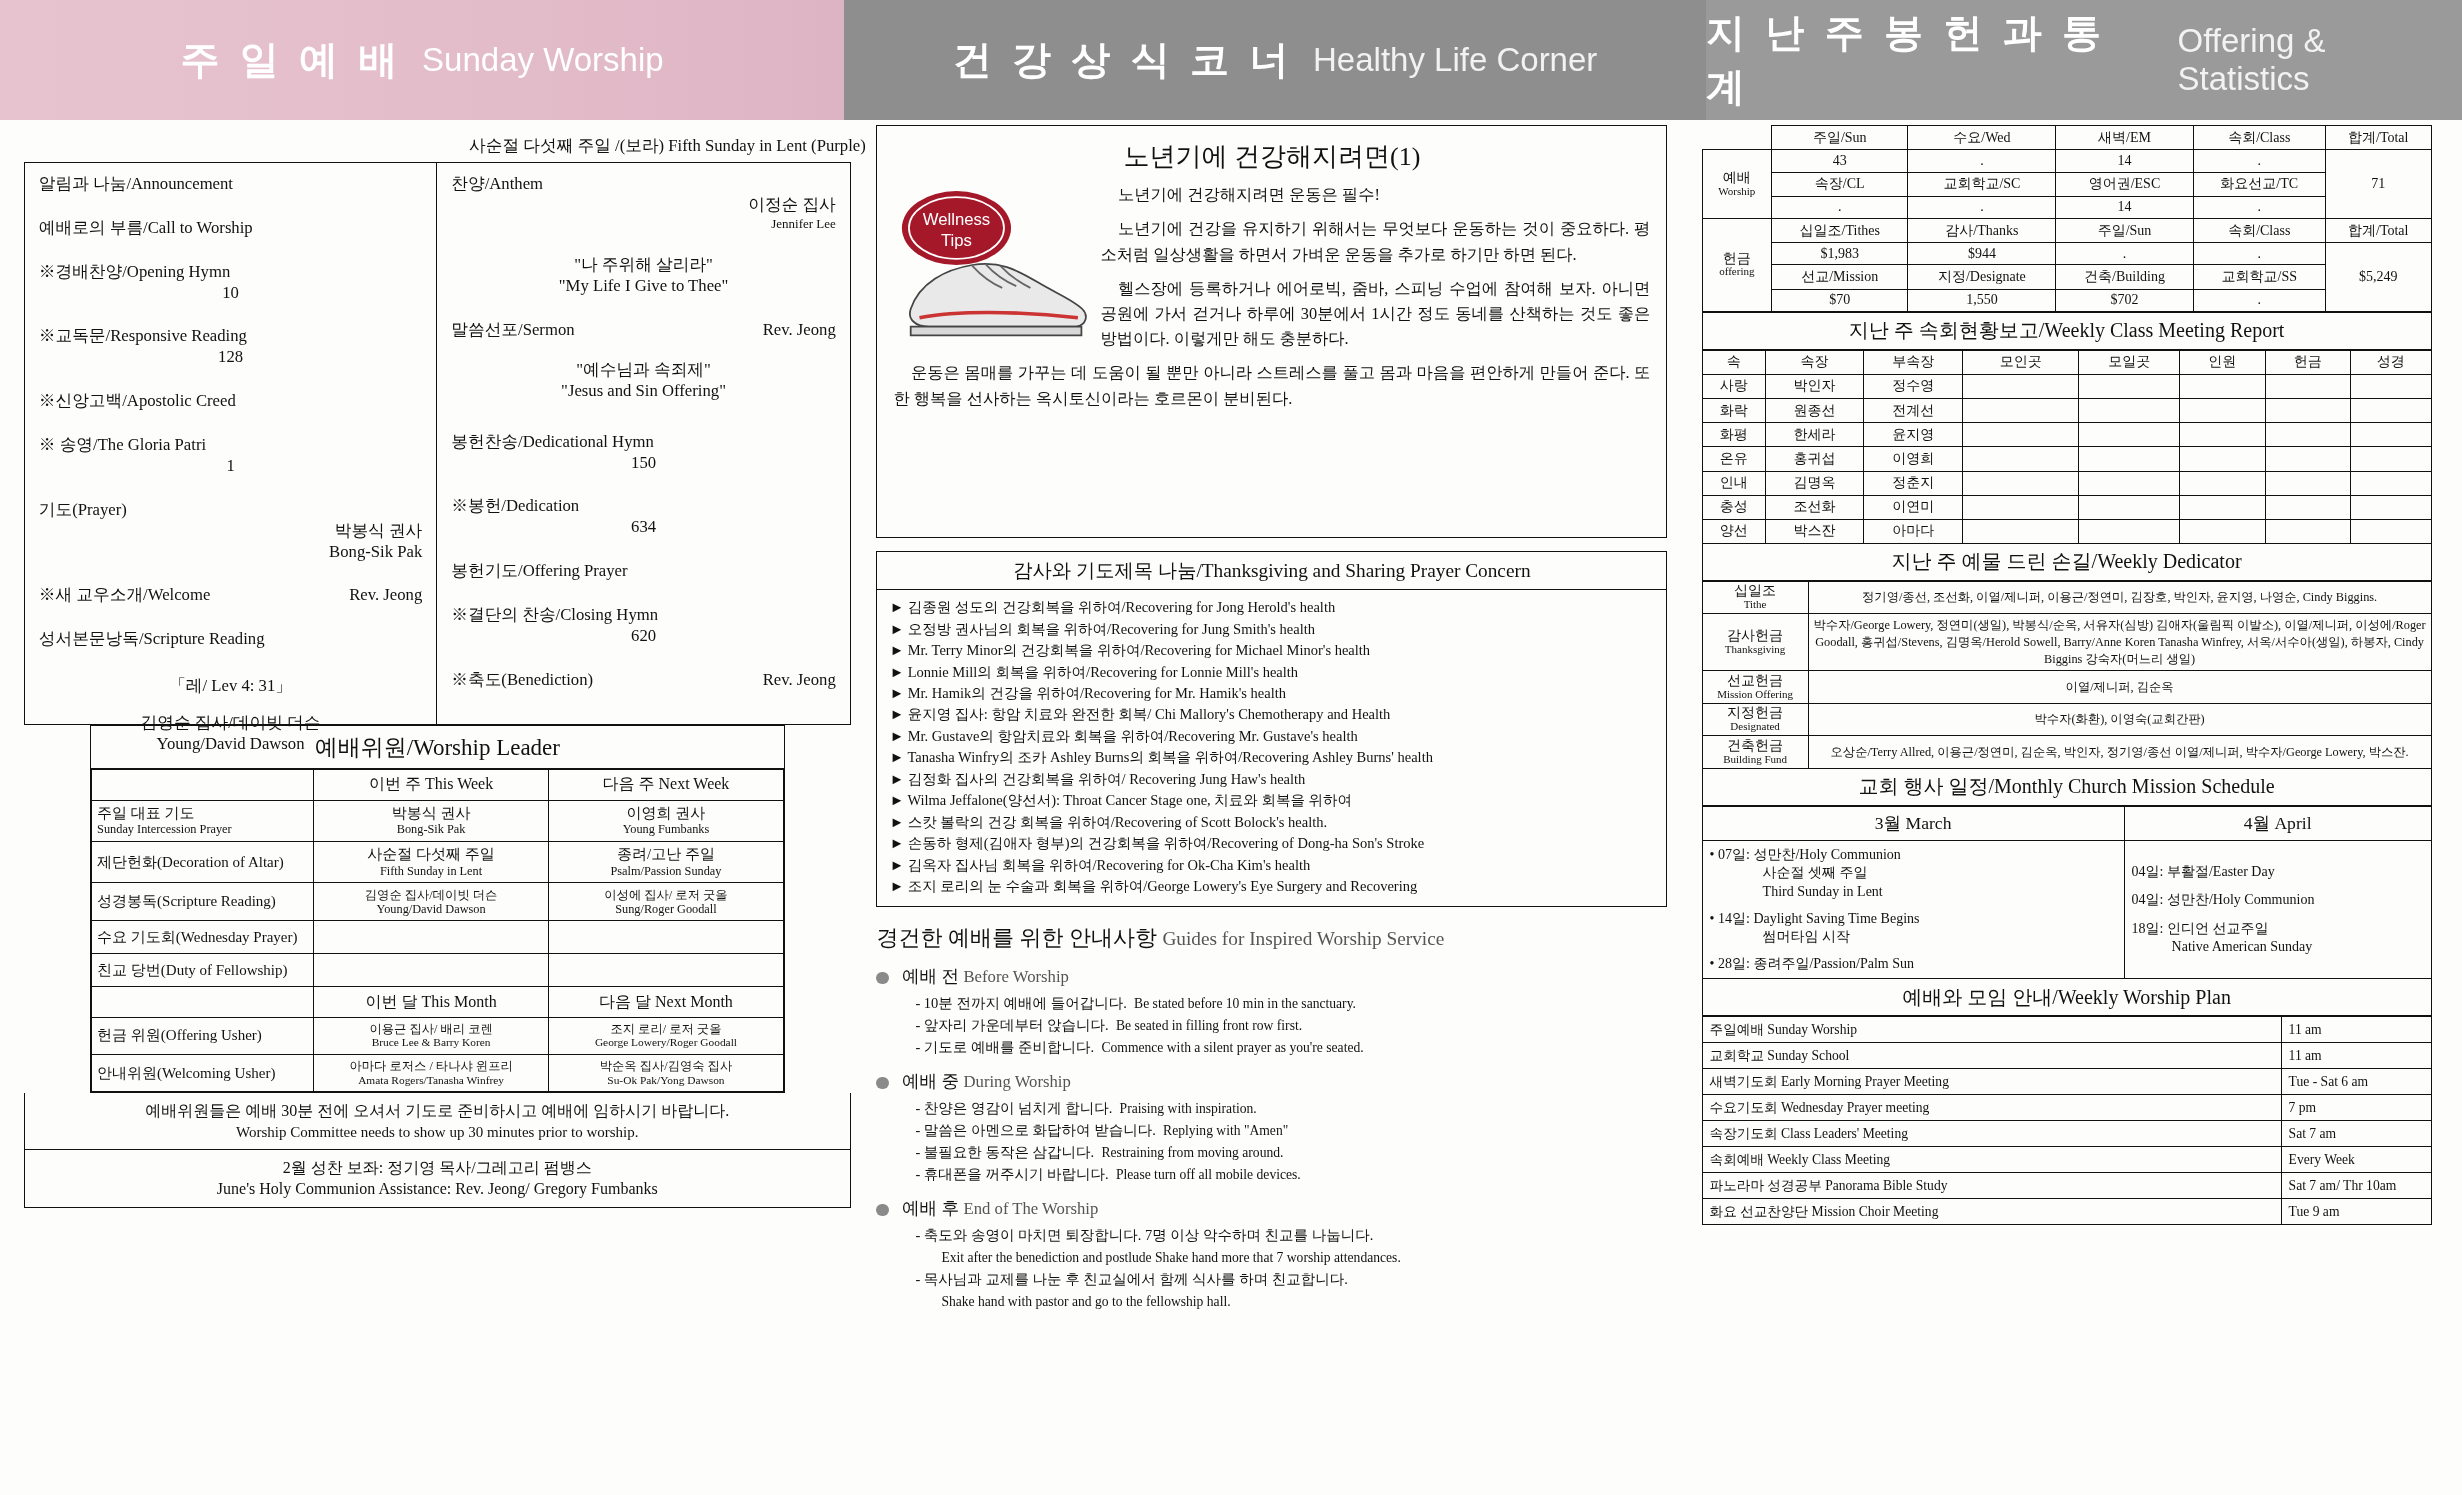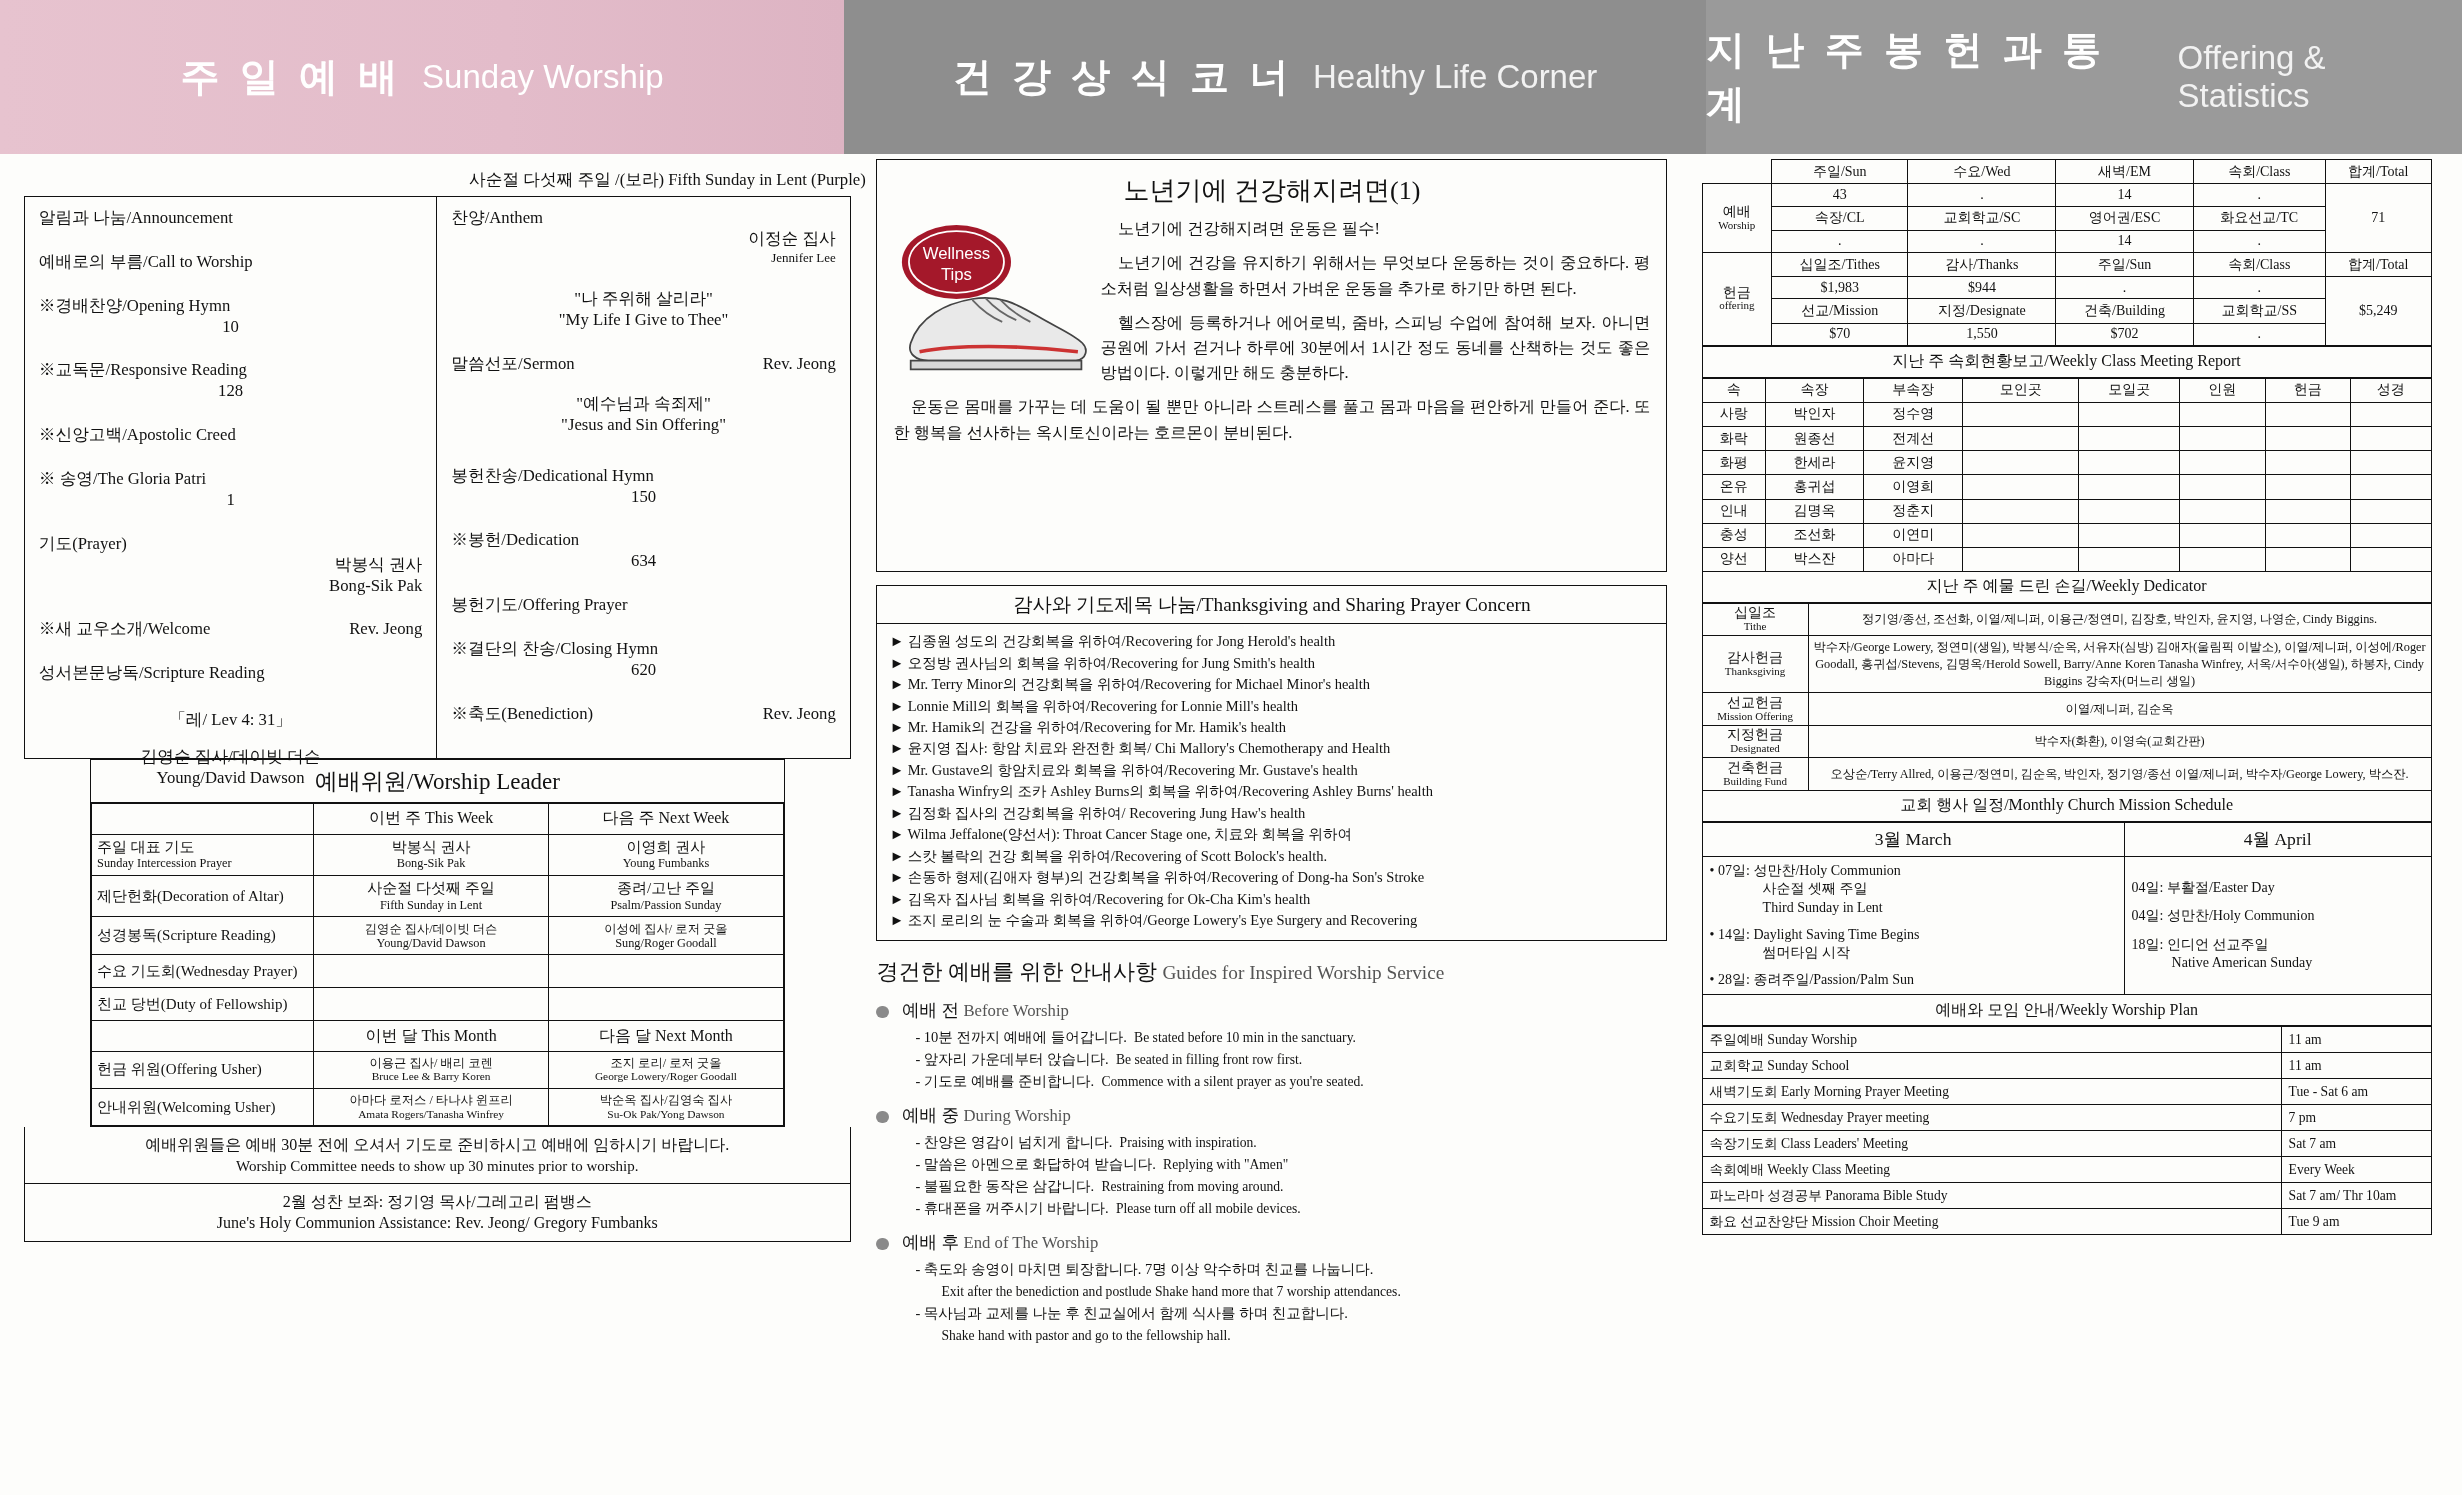--- a/index.html
+++ b/index.html
@@ -6,21 +6,21 @@
   html, body { margin:0; padding:0; }
   body {
     width: 2462px; height: 1495px;
     font-family: "Liberation Serif", serif;
     background: #fdfdfb;
     color: #111;
     position: relative;
     overflow: hidden;
   }
   
-  .header { display:flex; width:2462px; height:154px; }
+  .header { display:flex; width:2462px; height:120px; }
   .band { display:flex; align-items:center; justify-content:center; gap:19.3px; }
   .band-left { width: 844px; background: linear-gradient(90deg,#e7c3cf 0%, #e3bcca 60%, #ddb4c3 100%); }
   .band-mid  { width: 862px; background: #8e8e8e; }
   .band-right{ width: 756px; background: #9a9a9a; }
   .band .kr { font-size: 39px; font-weight: bold; letter-spacing: 5.3px; color:#fff; }
   .band-left .kr { color:#ffffff; }
   .band .en { font-size: 33px; color:#f2f2f2; font-family:"Liberation Sans", sans-serif; font-weight:300;}
   .band-left .en { color:#ffffff; }
 
   
@@ -81,21 +81,21 @@
   .guide-title .en { font-size:19.3px; color:#555; }
   .guide-sec { margin-top:10.6px; font-size:17.6px;}
   .guide-sec .en { color:#555; font-size:16.7px;}
   .guide-lines { margin: 5.3px 0 0 39px; font-size:14.5px; line-height:1.5;}
   .guide-lines .en { display:inline; font-size:13.6px;}
   .bullet { display:inline-block; width:12.3px; height:12.3px; border-radius:50%; background:#8a8a8a; margin-right:8.8px; vertical-align:middle;}
 
   
   .rt-table { width:730px; font-size:14px; }
   .rt-table td, .rt-table th { border:0.9px solid #111; padding:2.6px 3.5px; text-align:center; }
-  .sec-head { text-align:center; font-size:16px; padding:4.4px 0; border:0.9px solid #111; border-top:none;}
+  .sec-head { text-align:center; font-size:20px; padding:4.4px 0; border:0.9px solid #111; border-top:none;}
   .lbl2 { line-height:1.05; }
   .lbl2 b { font-weight:normal; display:block; font-size:14px;}
   .lbl2 i { font-style:normal; display:block; font-size:11px;}
   .left-al { text-align:right; }
   .ded td { font-size:12.3px; }
   .sched td { font-size:14px; text-align:left; padding:5.3px 7px; line-height:1.3;}
   .sched .mhead { text-align:center; font-size:17.6px; }
   .plan td { font-size:13.6px; text-align:left; padding:3.5px 7px;}
   .plan td.tm { text-align:left; width:150px;}
 </style>

